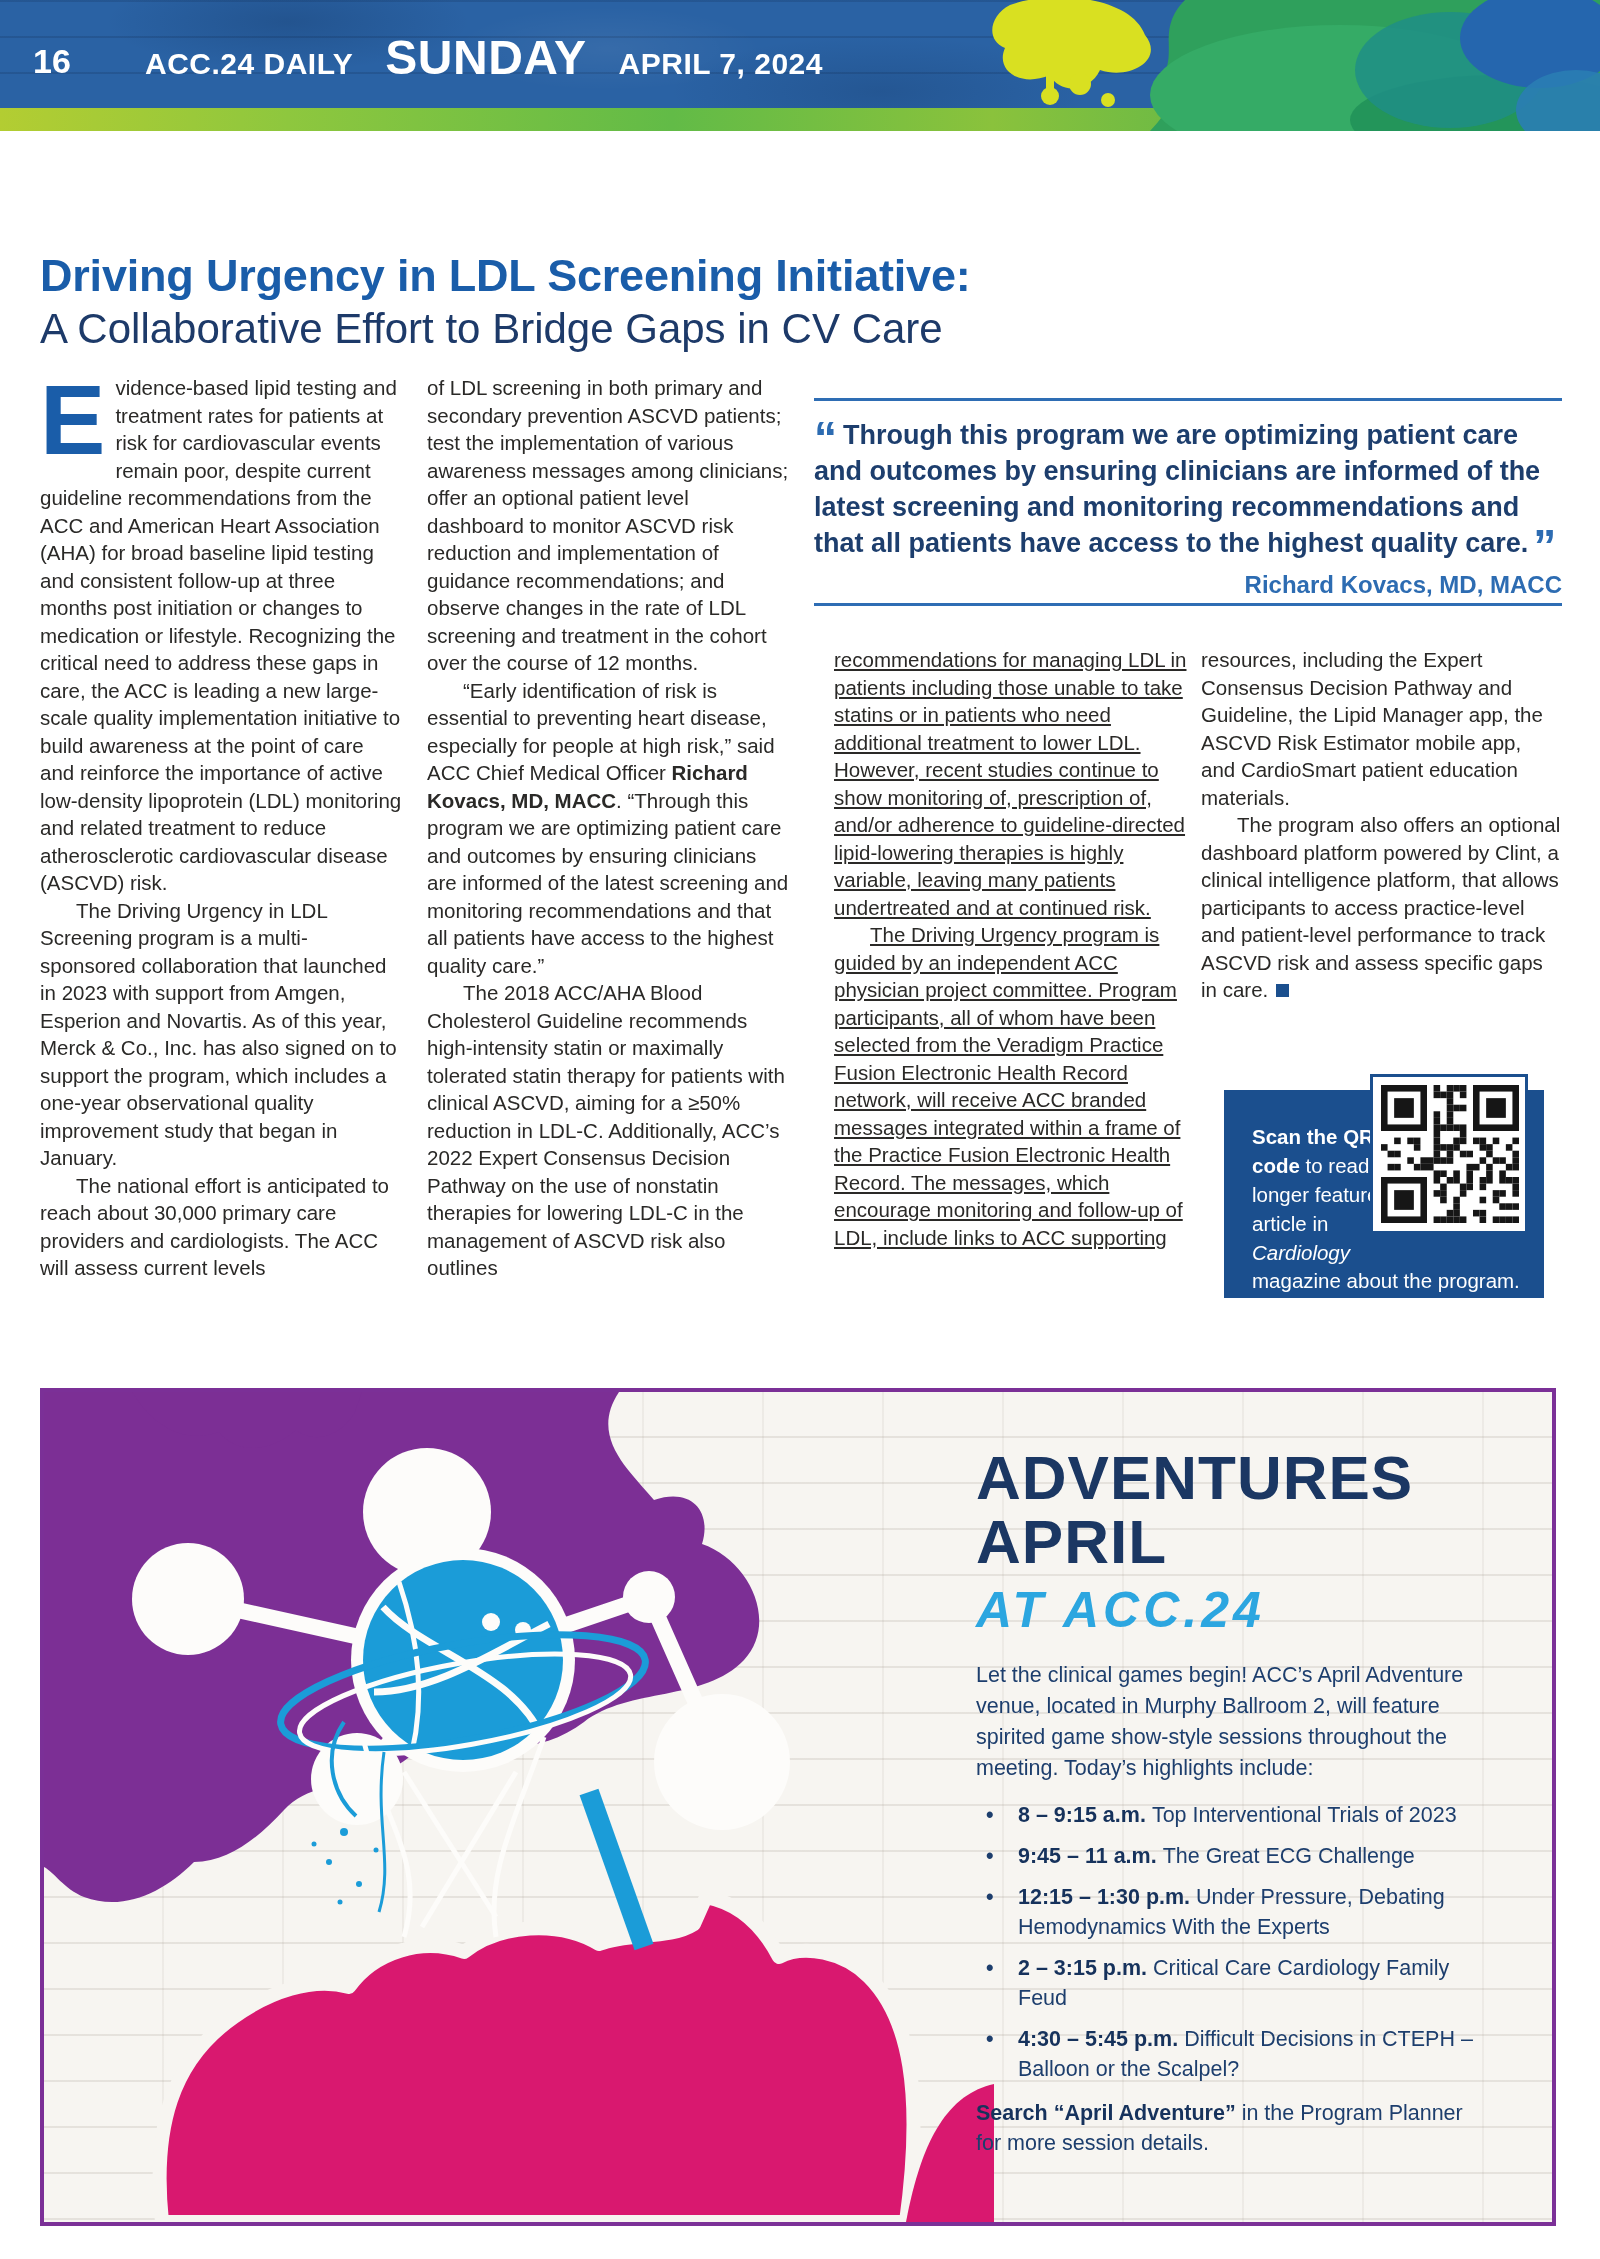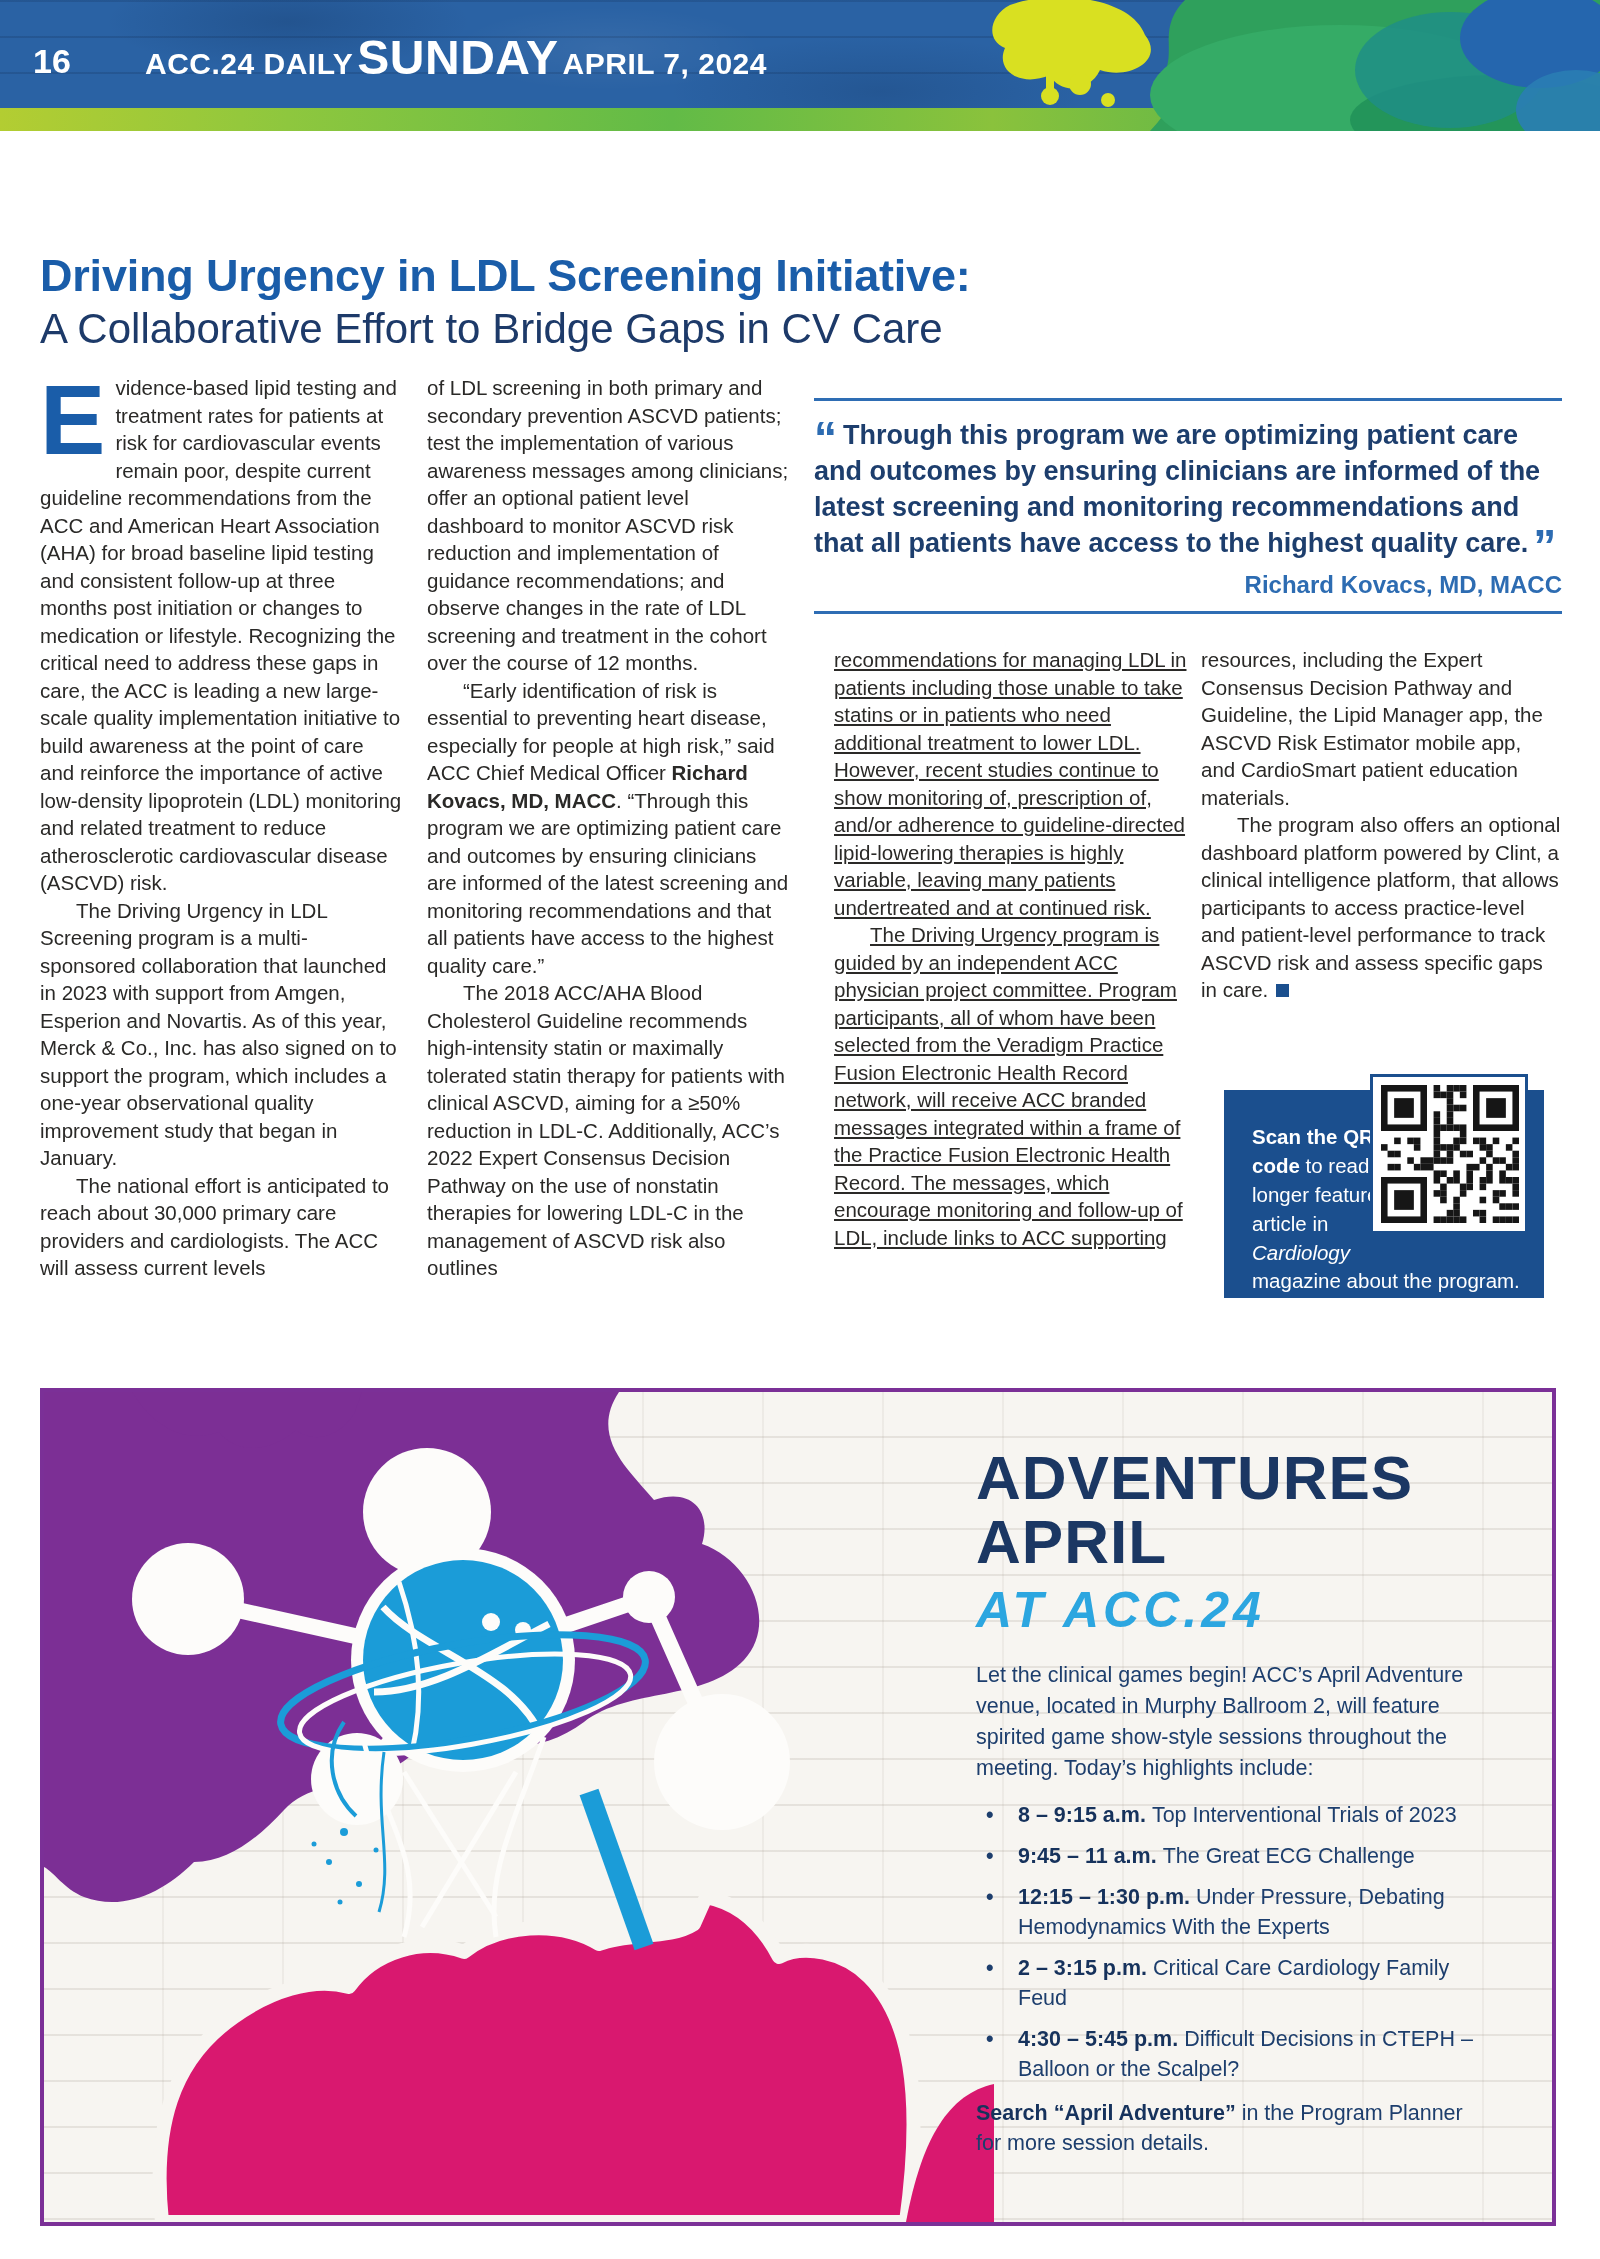--- a/index.html
+++ b/index.html
@@ -21,21 +21,21 @@
       radial-gradient(220px 60px at 38% 45%, rgba(255,255,255,.06), transparent 70%),
       repeating-linear-gradient(180deg, rgba(8,25,55,.16) 0 2px, transparent 2px 36px),
       #2a62a4;
   }
   .mast-green{
     position:absolute;left:0;top:108px;width:1600px;height:23px;
     background:linear-gradient(90deg,#b3cd32 0%,#8ec73e 18%,#62bb47 42%,#8ac23c 62%,#5ab54a 82%,#7fc143 100%);
   }
   .splash{position:absolute;right:0;top:0;}
   .pagenum{position:absolute;left:33px;top:42px;color:#fff;font-size:34px;font-weight:700;}
-  .mastrow{position:absolute;left:145px;top:30px;display:flex;align-items:baseline;gap:4px;color:#fff;white-space:nowrap;}
+  .mastrow{position:absolute;left:145px;top:30px;display:flex;align-items:baseline;gap:32px;color:#fff;white-space:nowrap;}
   .brand{font-size:30px;font-weight:700;letter-spacing:.5px;}
   .day{font-size:48px;font-weight:700;letter-spacing:.5px;}
   .mdate{font-size:30px;font-weight:700;letter-spacing:.5px;}
 
   
   .headline{position:absolute;left:40px;top:250px;width:1400px;}
   .t1{font-size:45px;font-weight:700;color:#1a5da9;letter-spacing:-.2px;line-height:52px;}
   .t2{font-size:42px;font-weight:400;color:#1d3a69;line-height:50px;margin-top:2px;}
 
   
@@ -46,21 +46,21 @@
   .col2{left:427px;top:374px;}
   .col3{left:834px;top:646px;text-decoration:underline;}
   .col4{left:1201px;top:646px;width:360px;}
   .dropcap{float:left;font-size:98px;line-height:80px;font-weight:700;color:#1a5da9;margin:6px 10px 0 0;}
   .endmark{display:inline-block;width:13px;height:13px;background:#1b4f8e;margin-left:8px;}
 
   
   .pullquote{
     position:absolute;left:814px;top:398px;width:748px;
     border-top:3px solid #2e6db4;border-bottom:3px solid #2e6db4;
-    padding:16px 0 12px 0;
+    padding:16px 0 4px 0;
   }
   .pq-text{margin:0;font-size:27px;line-height:36px;font-weight:600;color:#1d3e6d;}
   .pq-open,.pq-close{font-size:46px;font-weight:700;color:#2d6cb2;line-height:0;vertical-align:-10px;}
   .pq-open{margin-right:6px;}
   .pq-close{margin-left:5px;}
   .pq-attr{margin-top:10px;text-align:right;font-size:24px;font-weight:700;color:#2d6cb2;}
 
   
   .qrpanel{position:absolute;left:1224px;top:1090px;width:320px;height:208px;background:#1b4f8e;}
   .qrtext{position:absolute;left:28px;top:32px;width:172px;font-size:20.5px;line-height:29px;color:#fff;}

